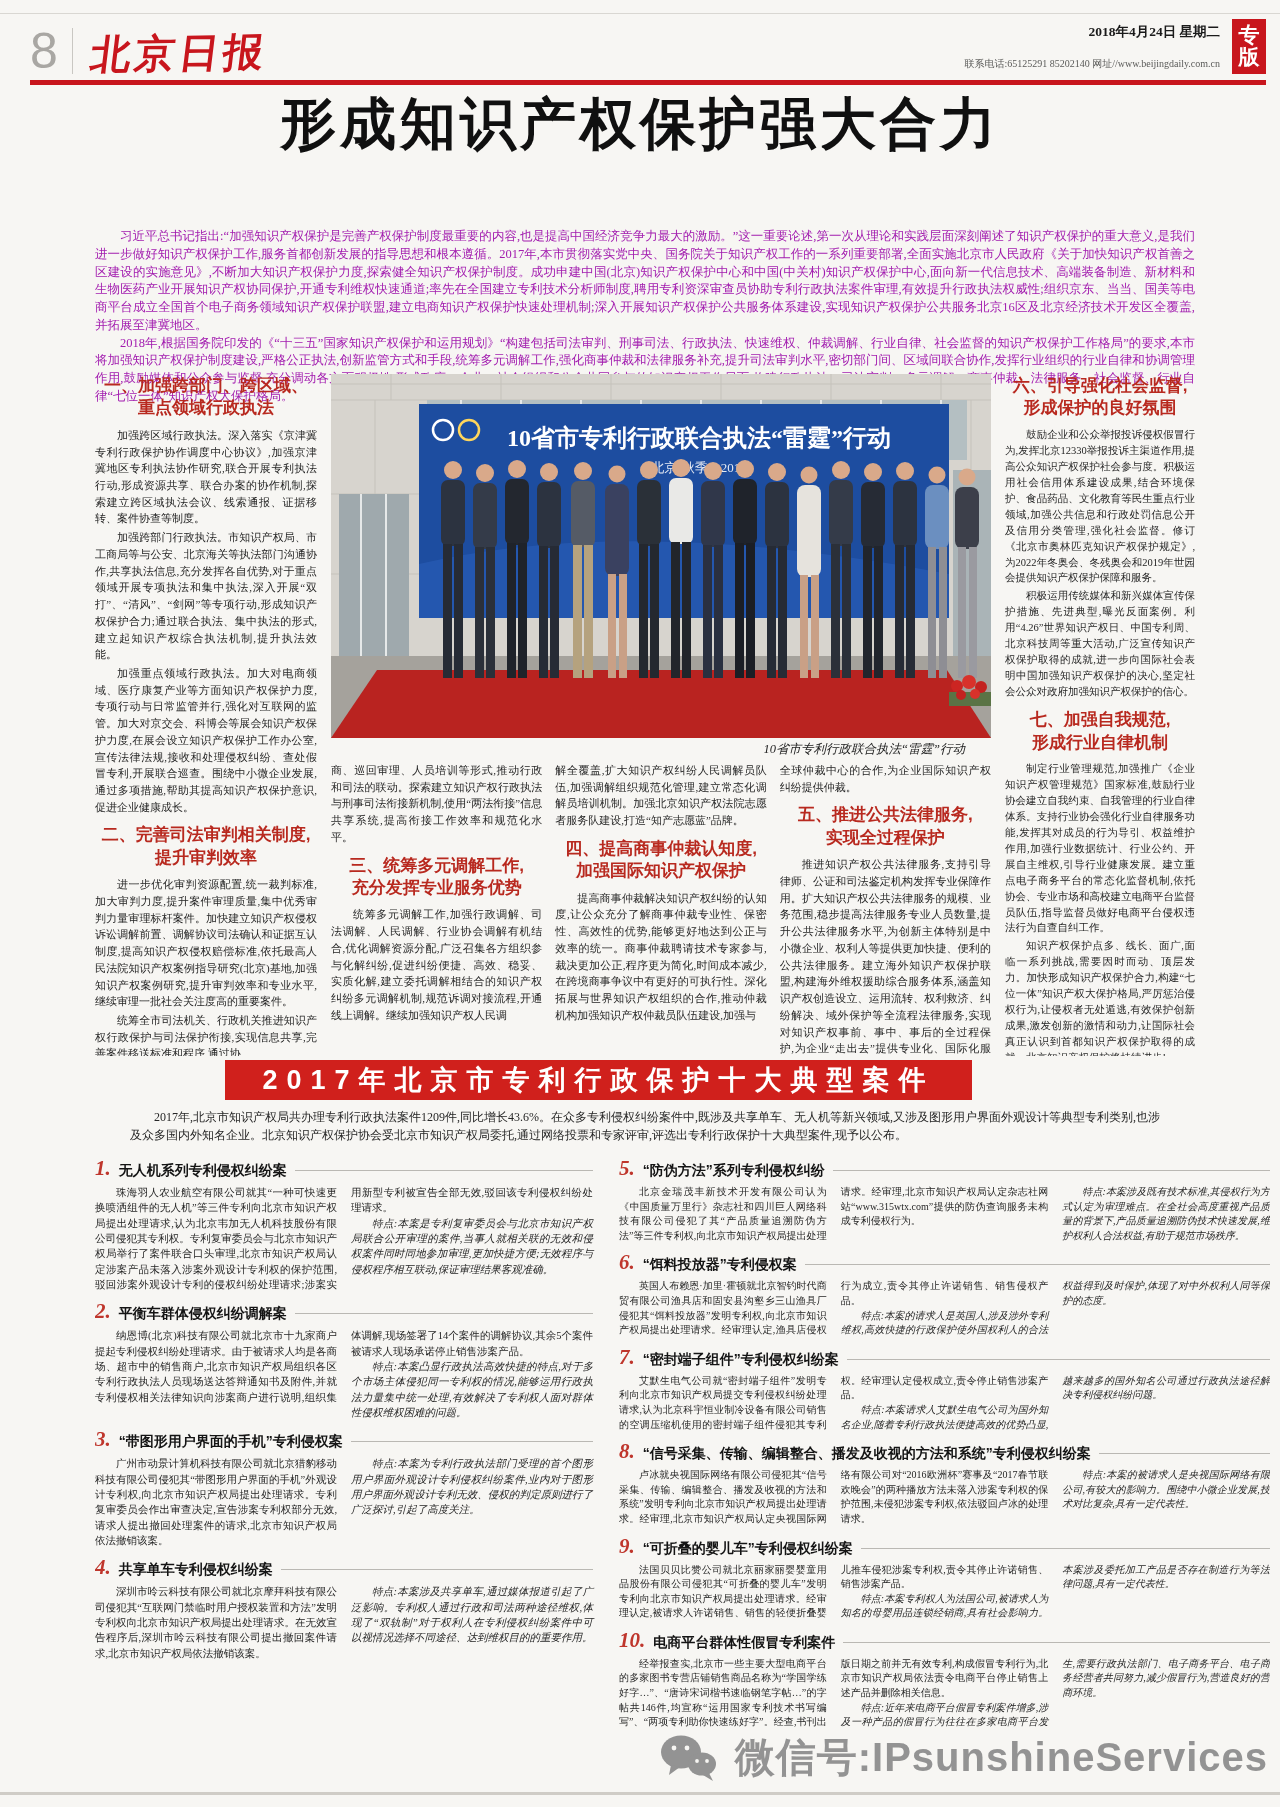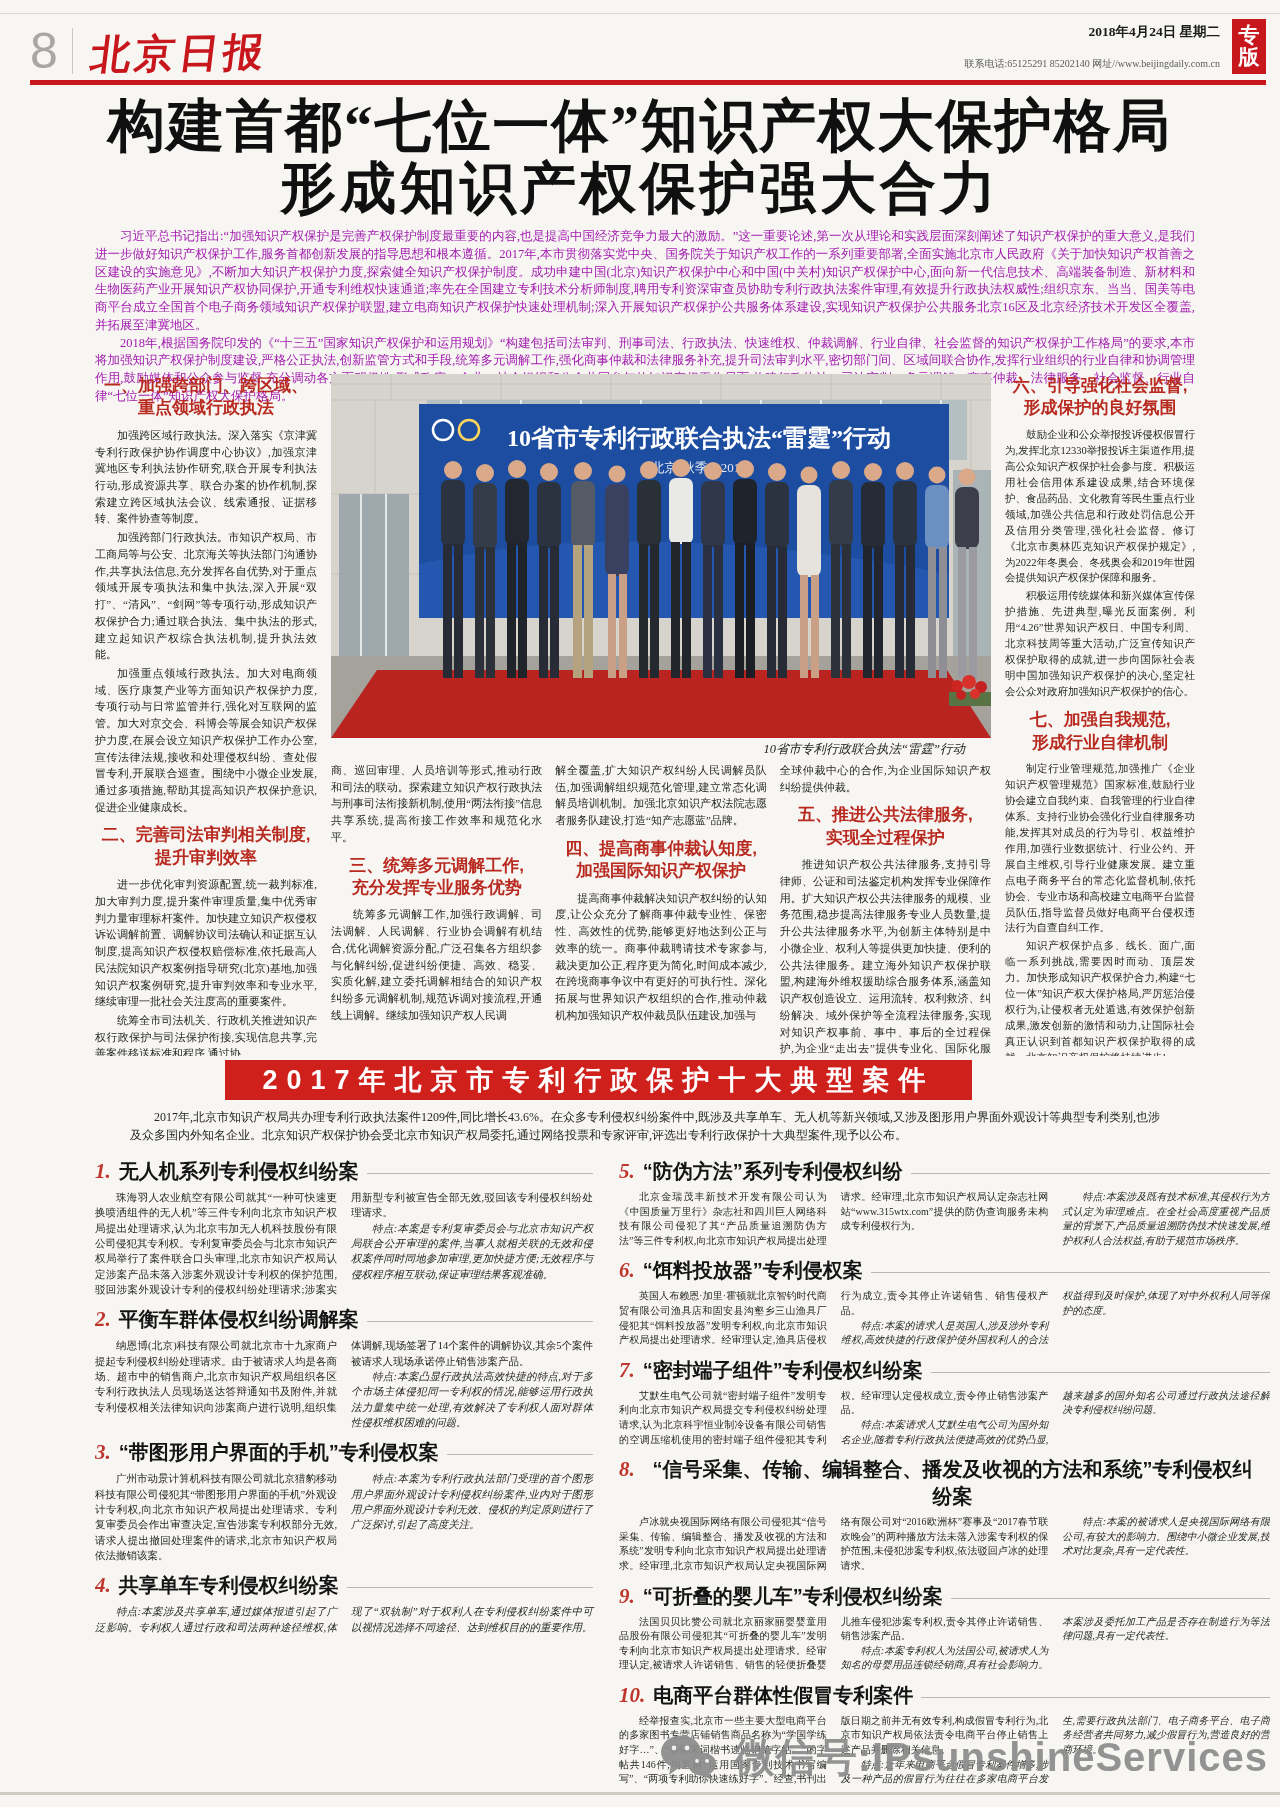--- a/index.html
+++ b/index.html
@@ -47,21 +47,21 @@
           display:flex;align-items:center;justify-content:center;font-family:"Liberation Sans",sans-serif;
           font-weight:bold;font-size:27px;letter-spacing:9px;}
   .cases-intro{position:absolute;top:1108px;left:130px;width:1030px;font-size:12px;line-height:1.5;
                text-align:justify;color:#262626;}
   .cases-intro p{margin:0;text-indent:2em;}
   .cases{position:absolute;top:1158px;left:95px;width:1175px;height:632px;display:grid;
          grid-template-columns:498px 1fr;column-gap:26px;overflow:hidden;}
   .case{margin-bottom:9px;}
   .case-head{display:flex;align-items:baseline;gap:8px;margin-bottom:5px;}
   .case-num{font-style:italic;font-weight:bold;color:#bf362c;font-size:21px;line-height:1;}
-  .case-title{font-family:"Liberation Sans",sans-serif;font-weight:bold;font-size:20px;color:#141414;text-align:center;}
+  .case-title{font-family:"Liberation Sans",sans-serif;font-weight:bold;font-size:14px;color:#141414;text-align:center;}
   .case-rule{flex:1;border-top:1px solid #bab8b3;transform:translateY(-4px);}
   .case-body{font-size:10.5px;line-height:1.46;text-align:justify;column-count:2;column-gap:14px;color:#262626;}
   .cases-right .case-body{column-count:3;font-size:10px;}
   .case-body p{margin:0;text-indent:2em;}
   .feature{font-style:italic;}
   
   .watermark{position:absolute;right:12px;bottom:22px;display:flex;align-items:center;gap:18px;
              color:#8b8b8b;opacity:.92;font-family:"Liberation Sans",sans-serif;font-weight:bold;
              font-size:40px;letter-spacing:1px;}
   .bottom-rule{position:absolute;left:0;right:0;top:1792px;height:3px;background:#cfccc6;}
@@ -77,21 +77,20 @@
     <div class="masthead">北京日报</div>
     <div class="header-right">
       <div class="date-line">2018年4月24日 星期二</div>
       <div class="contact-line">联系电话:65125291 85202140 网址//www.beijingdaily.com.cn</div>
     </div>
     <div class="edition-box">专版</div>
   </div>
   <div class="red-rule"></div>
 
   <div class="headline">
-    <div class="l1">构建首都“七位一体”知识产权大保护格局</div>
     <div class="l2">形成知识产权保护强大合力</div>
   </div>
 
   <div class="intro">
     <p>习近平总书记指出:“加强知识产权保护是完善产权保护制度最重要的内容,也是提高中国经济竞争力最大的激励。”这一重要论述,第一次从理论和实践层面深刻阐述了知识产权保护的重大意义,是我们进一步做好知识产权保护工作,服务首都创新发展的指导思想和根本遵循。2017年,本市贯彻落实党中央、国务院关于知识产权工作的一系列重要部署,全面实施北京市人民政府《关于加快知识产权首善之区建设的实施意见》,不断加大知识产权保护力度,探索健全知识产权保护制度。成功申建中国(北京)知识产权保护中心和中国(中关村)知识产权保护中心,面向新一代信息技术、高端装备制造、新材料和生物医药产业开展知识产权协同保护,开通专利维权快速通道;率先在全国建立专利技术分析师制度,聘用专利资深审查员协助专利行政执法案件审理,有效提升行政执法权威性;组织京东、当当、国美等电商平台成立全国首个电子商务领域知识产权保护联盟,建立电商知识产权保护快速处理机制;深入开展知识产权保护公共服务体系建设,实现知识产权保护公共服务北京16区及北京经济技术开发区全覆盖,并拓展至津冀地区。</p>
     <p>2018年,根据国务院印发的《“十三五”国家知识产权保护和运用规划》“构建包括司法审判、刑事司法、行政执法、快速维权、仲裁调解、行业自律、社会监督的知识产权保护工作格局”的要求,本市将加强知识产权保护制度建设,严格公正执法,创新监管方式和手段,统筹多元调解工作,强化商事仲裁和法律服务补充,提升司法审判水平,密切部门间、区域间联合协作,发挥行业组织的行业自律和协调管理作用,鼓励媒体和公众参与监督,充分调动各方面积极性,形成政府、企业、社会组织和公众共同参与的知识产权工作局面,构建行政执法、司法审判、多元调解、商事仲裁、法律服务、社会监督、行业自律“七位一体”知识产权大保护格局。</p>
   </div>
 
   <div class="article">
 
@@ -351,20 +350,21 @@
             <p class="feature">特点:本案为专利行政执法部门受理的首个图形用户界面外观设计专利侵权纠纷案件,业内对于图形用户界面外观设计专利无效、侵权的判定原则进行了广泛探讨,引起了高度关注。</p>
           </div>
       </div>
       <div class="case">
         <div class="case-head">
             <span class="case-num">4.</span>
             <span class="case-title">共享单车专利侵权纠纷案</span>
             <span class="case-rule"></span>
           </div>
         <div class="case-body">
+            <p>深圳市呤云科技有限公司就北京摩拜科技有限公司侵犯其“互联网门禁临时用户授权装置和方法”发明专利权向北京市知识产权局提出处理请求。在无效宣告程序后,深圳市呤云科技有限公司提出撤回案件请求,北京市知识产权局依法撤销该案。</p>
             <p class="feature">特点:本案涉及共享单车,通过媒体报道引起了广泛影响。专利权人通过行政和司法两种途径维权,体现了“双轨制”对于权利人在专利侵权纠纷案件中可以视情况选择不同途径、达到维权目的的重要作用。</p>
           </div>
       </div>
     </div>
     <div class="cases-right">
       <div class="case">
         <div class="case-head">
             <span class="case-num">5.</span>
             <span class="case-title">“防伪方法”系列专利侵权纠纷</span>
             <span class="case-rule"></span>

